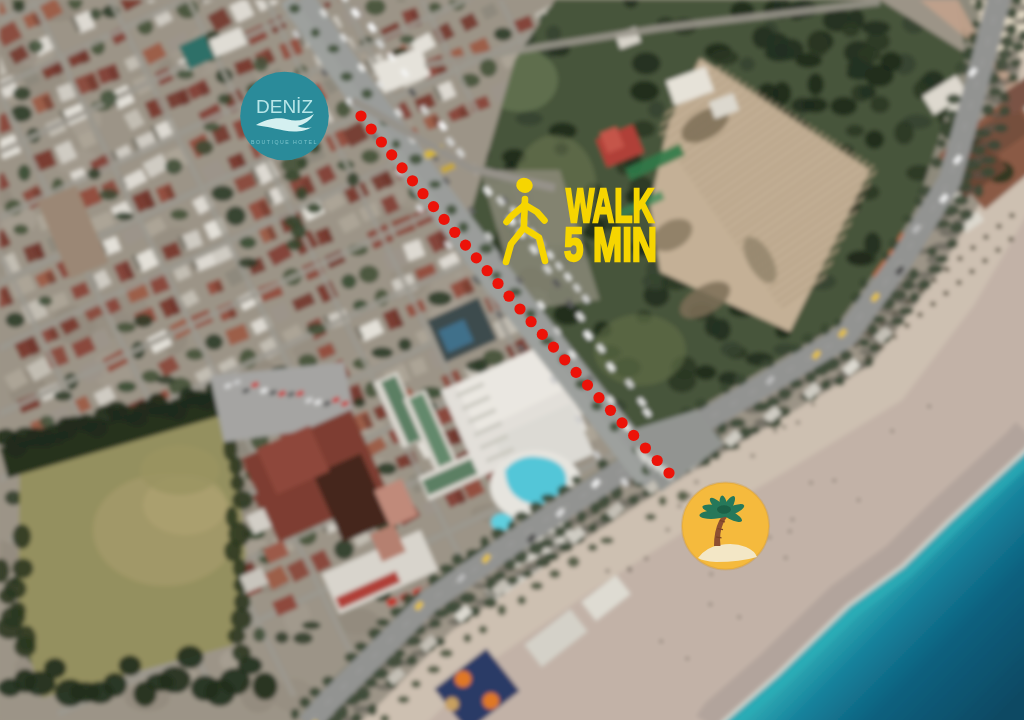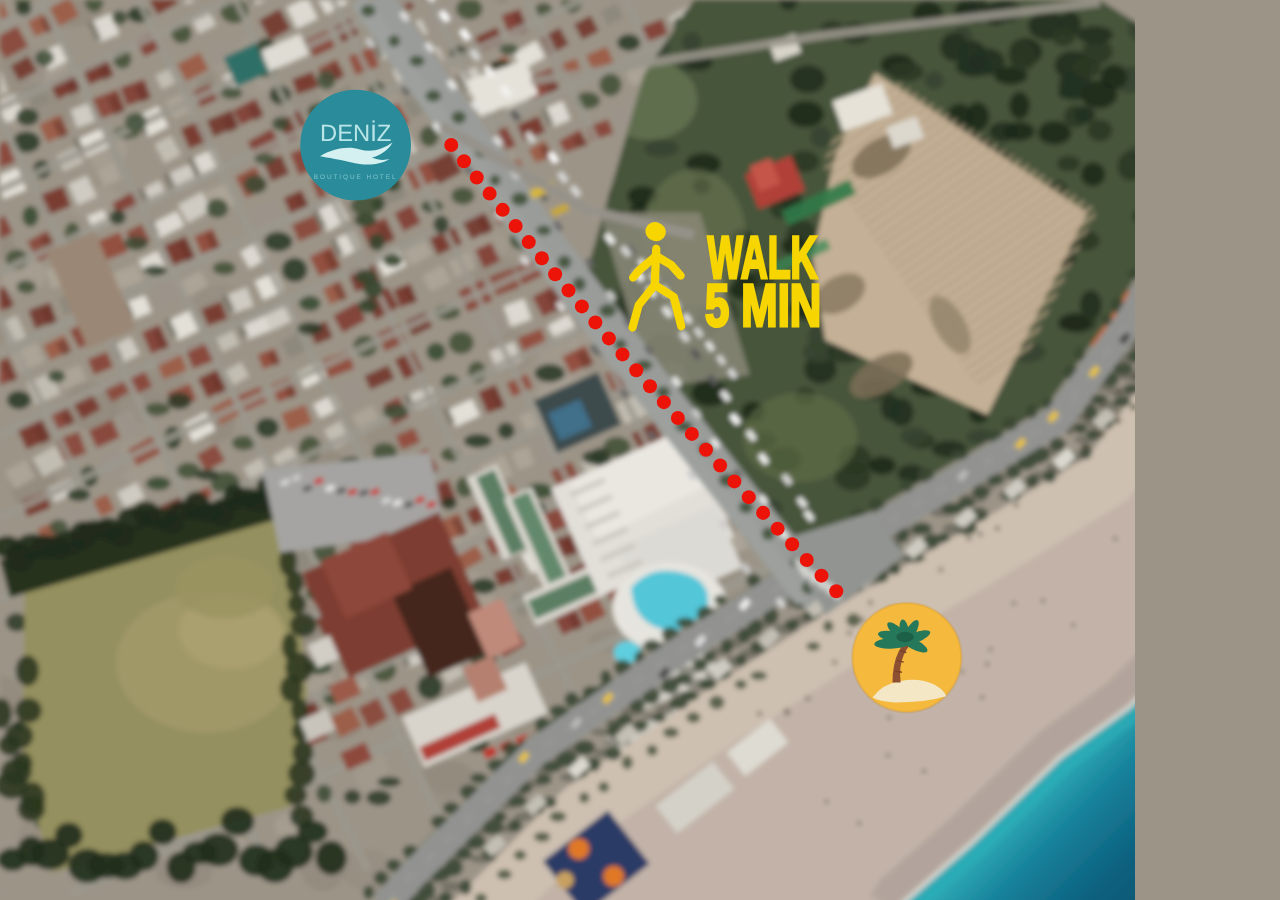--- a/index.html
+++ b/index.html
@@ -1,14 +1,14 @@
 <!DOCTYPE html>
 <html><head><meta charset="utf-8"><style>
 html,body{margin:0;padding:0;background:#9c9487;}
-#map{position:relative;width:908px;height:720px;overflow:hidden;}
+#map{position:relative;width:1024px;height:720px;overflow:hidden;}
 </style></head>
 <body>
 
 <div id="map">
 <svg width="1024" height="720" viewBox="0 0 1024 720">
 <defs>
         <filter id="soft" x="-2%" y="-2%" width="104%" height="104%">
           <feGaussianBlur stdDeviation="2.1"></feGaussianBlur>
         </filter>
         <filter id="tiny" x="-10%" y="-10%" width="120%" height="120%">

